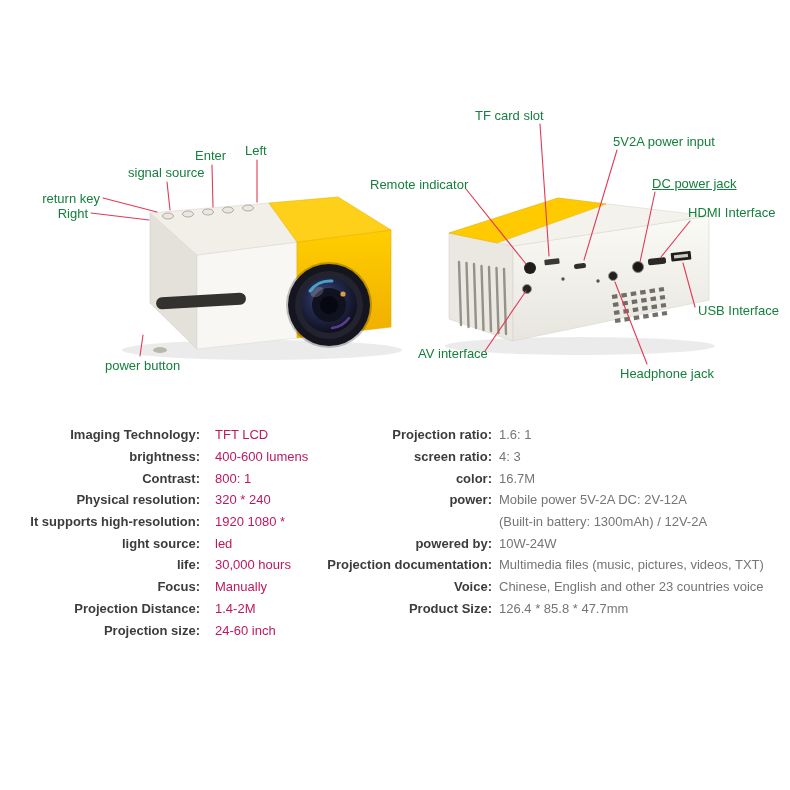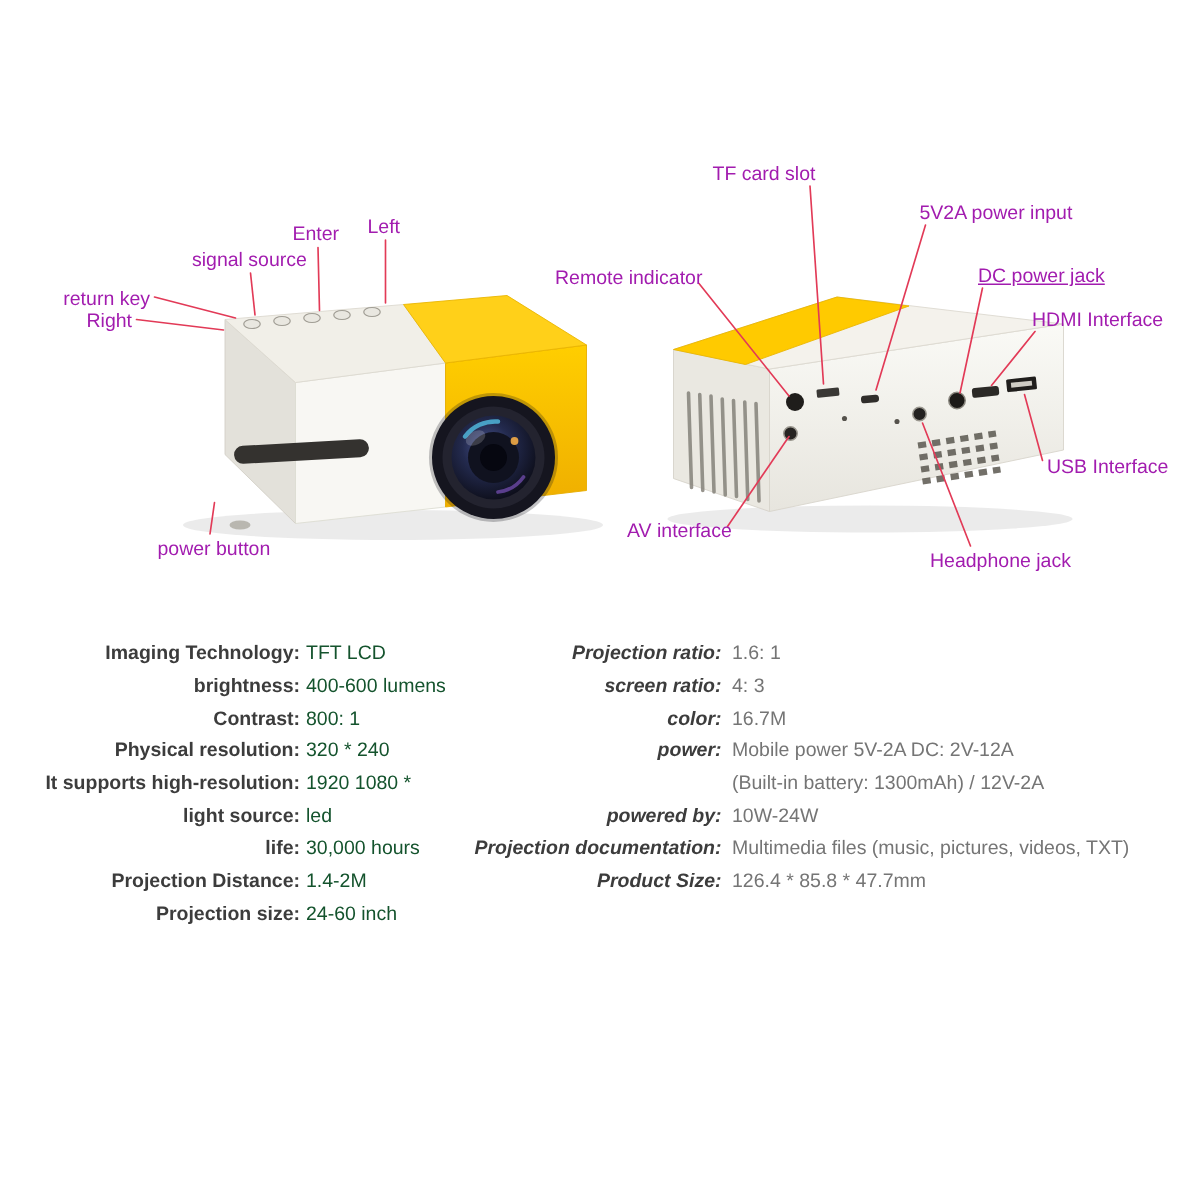--- a/index.html
+++ b/index.html
@@ -2,27 +2,27 @@
 <html><head>
 <meta charset="utf-8">
 <style>
   * { margin:0; padding:0; box-sizing:border-box; }
   html,body { width:790px; height:790px; background:#ffffff; }
   body { font-family:"Liberation Sans", sans-serif; position:relative; overflow:hidden; }
   .canvas { position:absolute; left:0; top:0; width:790px; height:790px; background:#fff; }
   .illus { position:absolute; left:0; top:0; }
   .callout {
     position:absolute; font-size:13px; line-height:15px;
-    color:#a21caf; white-space:nowrap;
+    color:#15803d; white-space:nowrap;
   }
   .specs { position:absolute; left:0; top:424px; width:652px; }
   .spec-row { display:flex; height:21.7px; align-items:center; font-size:13px; }
   .sl { flex:0 0 200px; min-width:0; display:flex; justify-content:flex-end; font-weight:bold; color:#3c3c3c; white-space:nowrap; }
-  .sv { flex:0 0 97px;  min-width:0; margin-left:4px; color:#14532d; white-space:nowrap; }
-  .sr { flex:0 0 180px; min-width:0; display:flex; justify-content:flex-end; font-weight:bold; color:#3c3c3c; white-space:nowrap;font-style:italic; }
+  .sv { flex:0 0 97px;  min-width:0; margin-left:15px; color:#be185d; white-space:nowrap; }
+  .sr { flex:0 0 180px; min-width:0; display:flex; justify-content:flex-end; font-weight:bold; color:#3c3c3c; white-space:nowrap; }
   .svr { margin-left:7px; color:#757575; white-space:nowrap; }
 </style>
 </head>
 <body>
 
 <div class="canvas">
 
   <svg class="illus" width="790" height="420" viewBox="0 0 790 420">
     <defs>
       <radialGradient id="lensG" cx="42%" cy="38%" r="65%">
@@ -194,20 +194,26 @@
       <span class="sr">powered by:</span>
       <span class="svr">10W-24W</span>
     </div>
     <div class="spec-row">
       <span class="sl">life:</span>
       <span class="sv">30,000 hours</span>
       <span class="sr">Projection documentation:</span>
       <span class="svr">Multimedia files (music, pictures, videos, TXT)</span>
     </div>
     <div class="spec-row">
+      <span class="sl">Focus:</span>
+      <span class="sv">Manually</span>
+      <span class="sr">Voice:</span>
+      <span class="svr">Chinese, English and other 23 countries voice</span>
+    </div>
+    <div class="spec-row">
       <span class="sl">Projection Distance:</span>
       <span class="sv">1.4-2M</span>
       <span class="sr">Product Size:</span>
       <span class="svr">126.4 * 85.8 * 47.7mm</span>
     </div>
     <div class="spec-row">
       <span class="sl">Projection size:</span>
       <span class="sv">24-60 inch</span>
       <span class="sr"></span>
       <span class="svr"></span>

